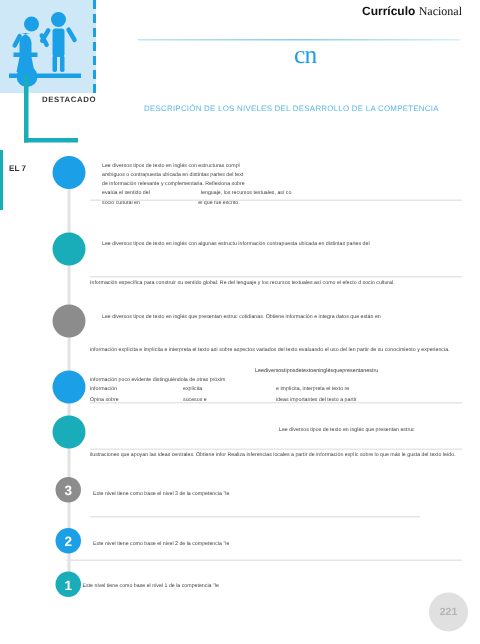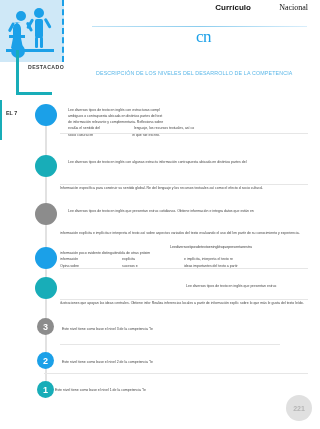--- a/index.html
+++ b/index.html
@@ -49,21 +49,21 @@
     position:absolute;left:6px;top:110px;
     font-size:5.4px;font-weight:bold;color:#333;
   }
 
   
   .brand-title{
     position:absolute;right:12px;top:3px;
     font-size:8px;color:#111;white-space:nowrap;
   }
   .brand-title b{font-weight:bold;}
-  .brand-title span{font-weight:normal;font-family:"Liberation Serif",serif;margin-left:26px;}
+  .brand-title span{font-weight:normal;font-family:"Liberation Serif",serif;}
   .brand-rule{
     position:absolute;left:92px;top:26px;width:215px;height:1px;
     background:linear-gradient(to right,#bfe3f6,#8ccdee,#d9eefb);
   }
   .brand-logo{
     position:absolute;left:196px;top:27px;
     font-family:"Liberation Serif",serif;
     font-size:17px;color:#1ba0e8;letter-spacing:-.5px;
   }
   .section-caption{

